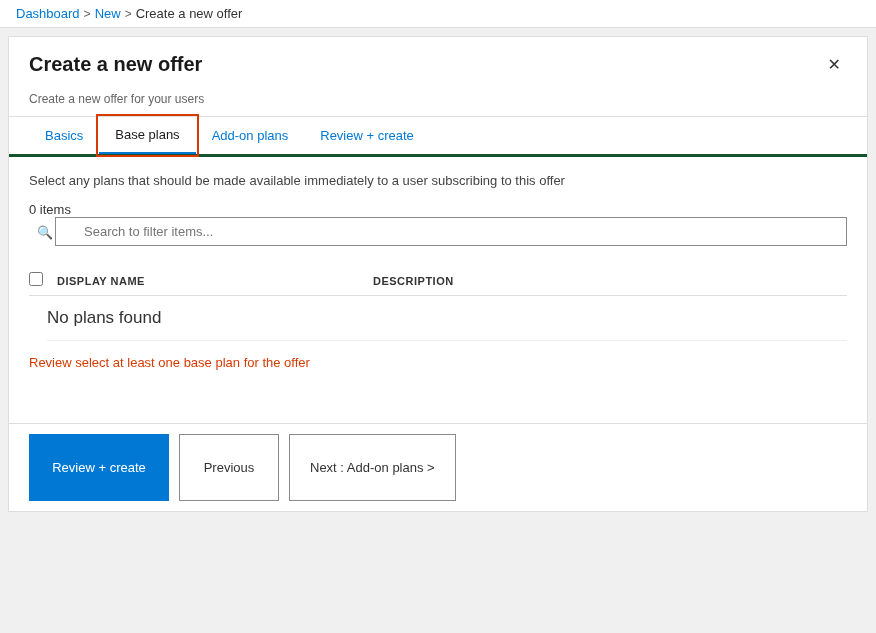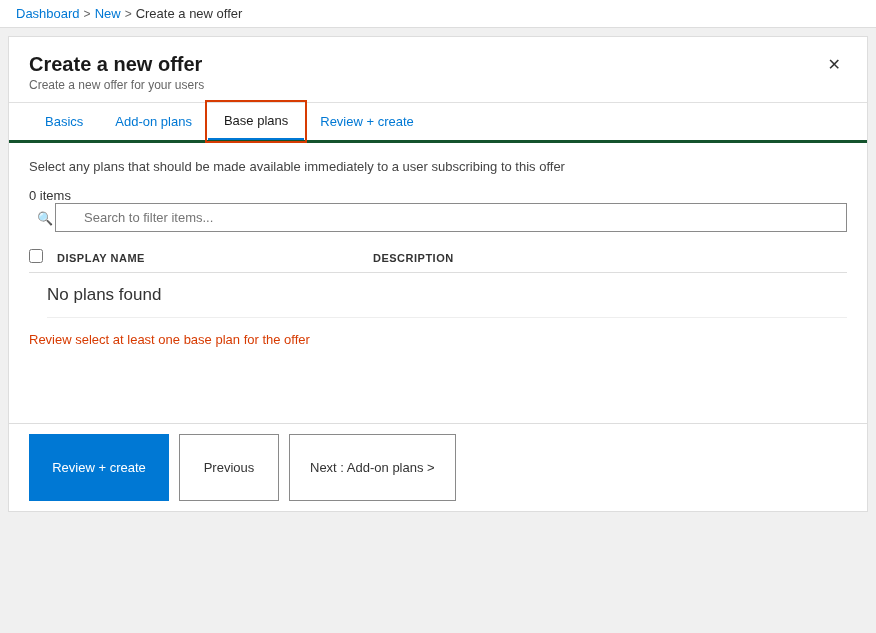--- a/index.html
+++ b/index.html
@@ -65,21 +65,21 @@
       align-items: flex-start;
     }
     .panel-title {
       font-size: 20px;
       font-weight: 600;
       color: #1a1a1a;
     }
     .panel-subtitle {
       font-size: 12px;
       color: #666;
-      margin-top: 2px;
+      margin-top: 16px;
     }
     .close-btn {
       background: none;
       border: none;
       font-size: 16px;
       cursor: pointer;
       color: #333;
       padding: 2px 6px;
     }
 
@@ -138,21 +138,21 @@
       width: 100%;
       border: 1px solid #8a8a8a;
       padding: 6px 10px 6px 28px;
       font-size: 13px;
       color: #333;
       margin-bottom: 0;
       position: relative;
     }
     .search-wrapper {
       position: relative;
-      margin-bottom: 11px;
+      margin-bottom: 20px;
       padding-left: 26px;
     }
     .search-icon-inner {
       position: absolute;
       left: 8px;
       top: 50%;
       transform: translateY(-50%);
       color: #666;
       font-size: 13px;
       pointer-events: none;
@@ -249,22 +249,22 @@
     <div class="panel-header">
       <div>
         <div class="panel-title">Create a new offer</div>
         <div class="panel-subtitle">Create a new offer for your users</div>
       </div>
       <button class="close-btn">✕</button>
     </div>
 
     <div class="tabs">
       <button class="tab">Basics</button>
+      <button class="tab active">Base plans</button>
       <button class="tab">Add-on plans</button>
-      <button class="tab active">Base plans</button>
       <button class="tab">Review + create</button>
     </div>
 
     <div class="panel-content">
 
       <p class="description-text">Select any plans that should be made available immediately to a user subscribing to this offer</p>
 
 
       <p class="items-count">0 items</p>
 

